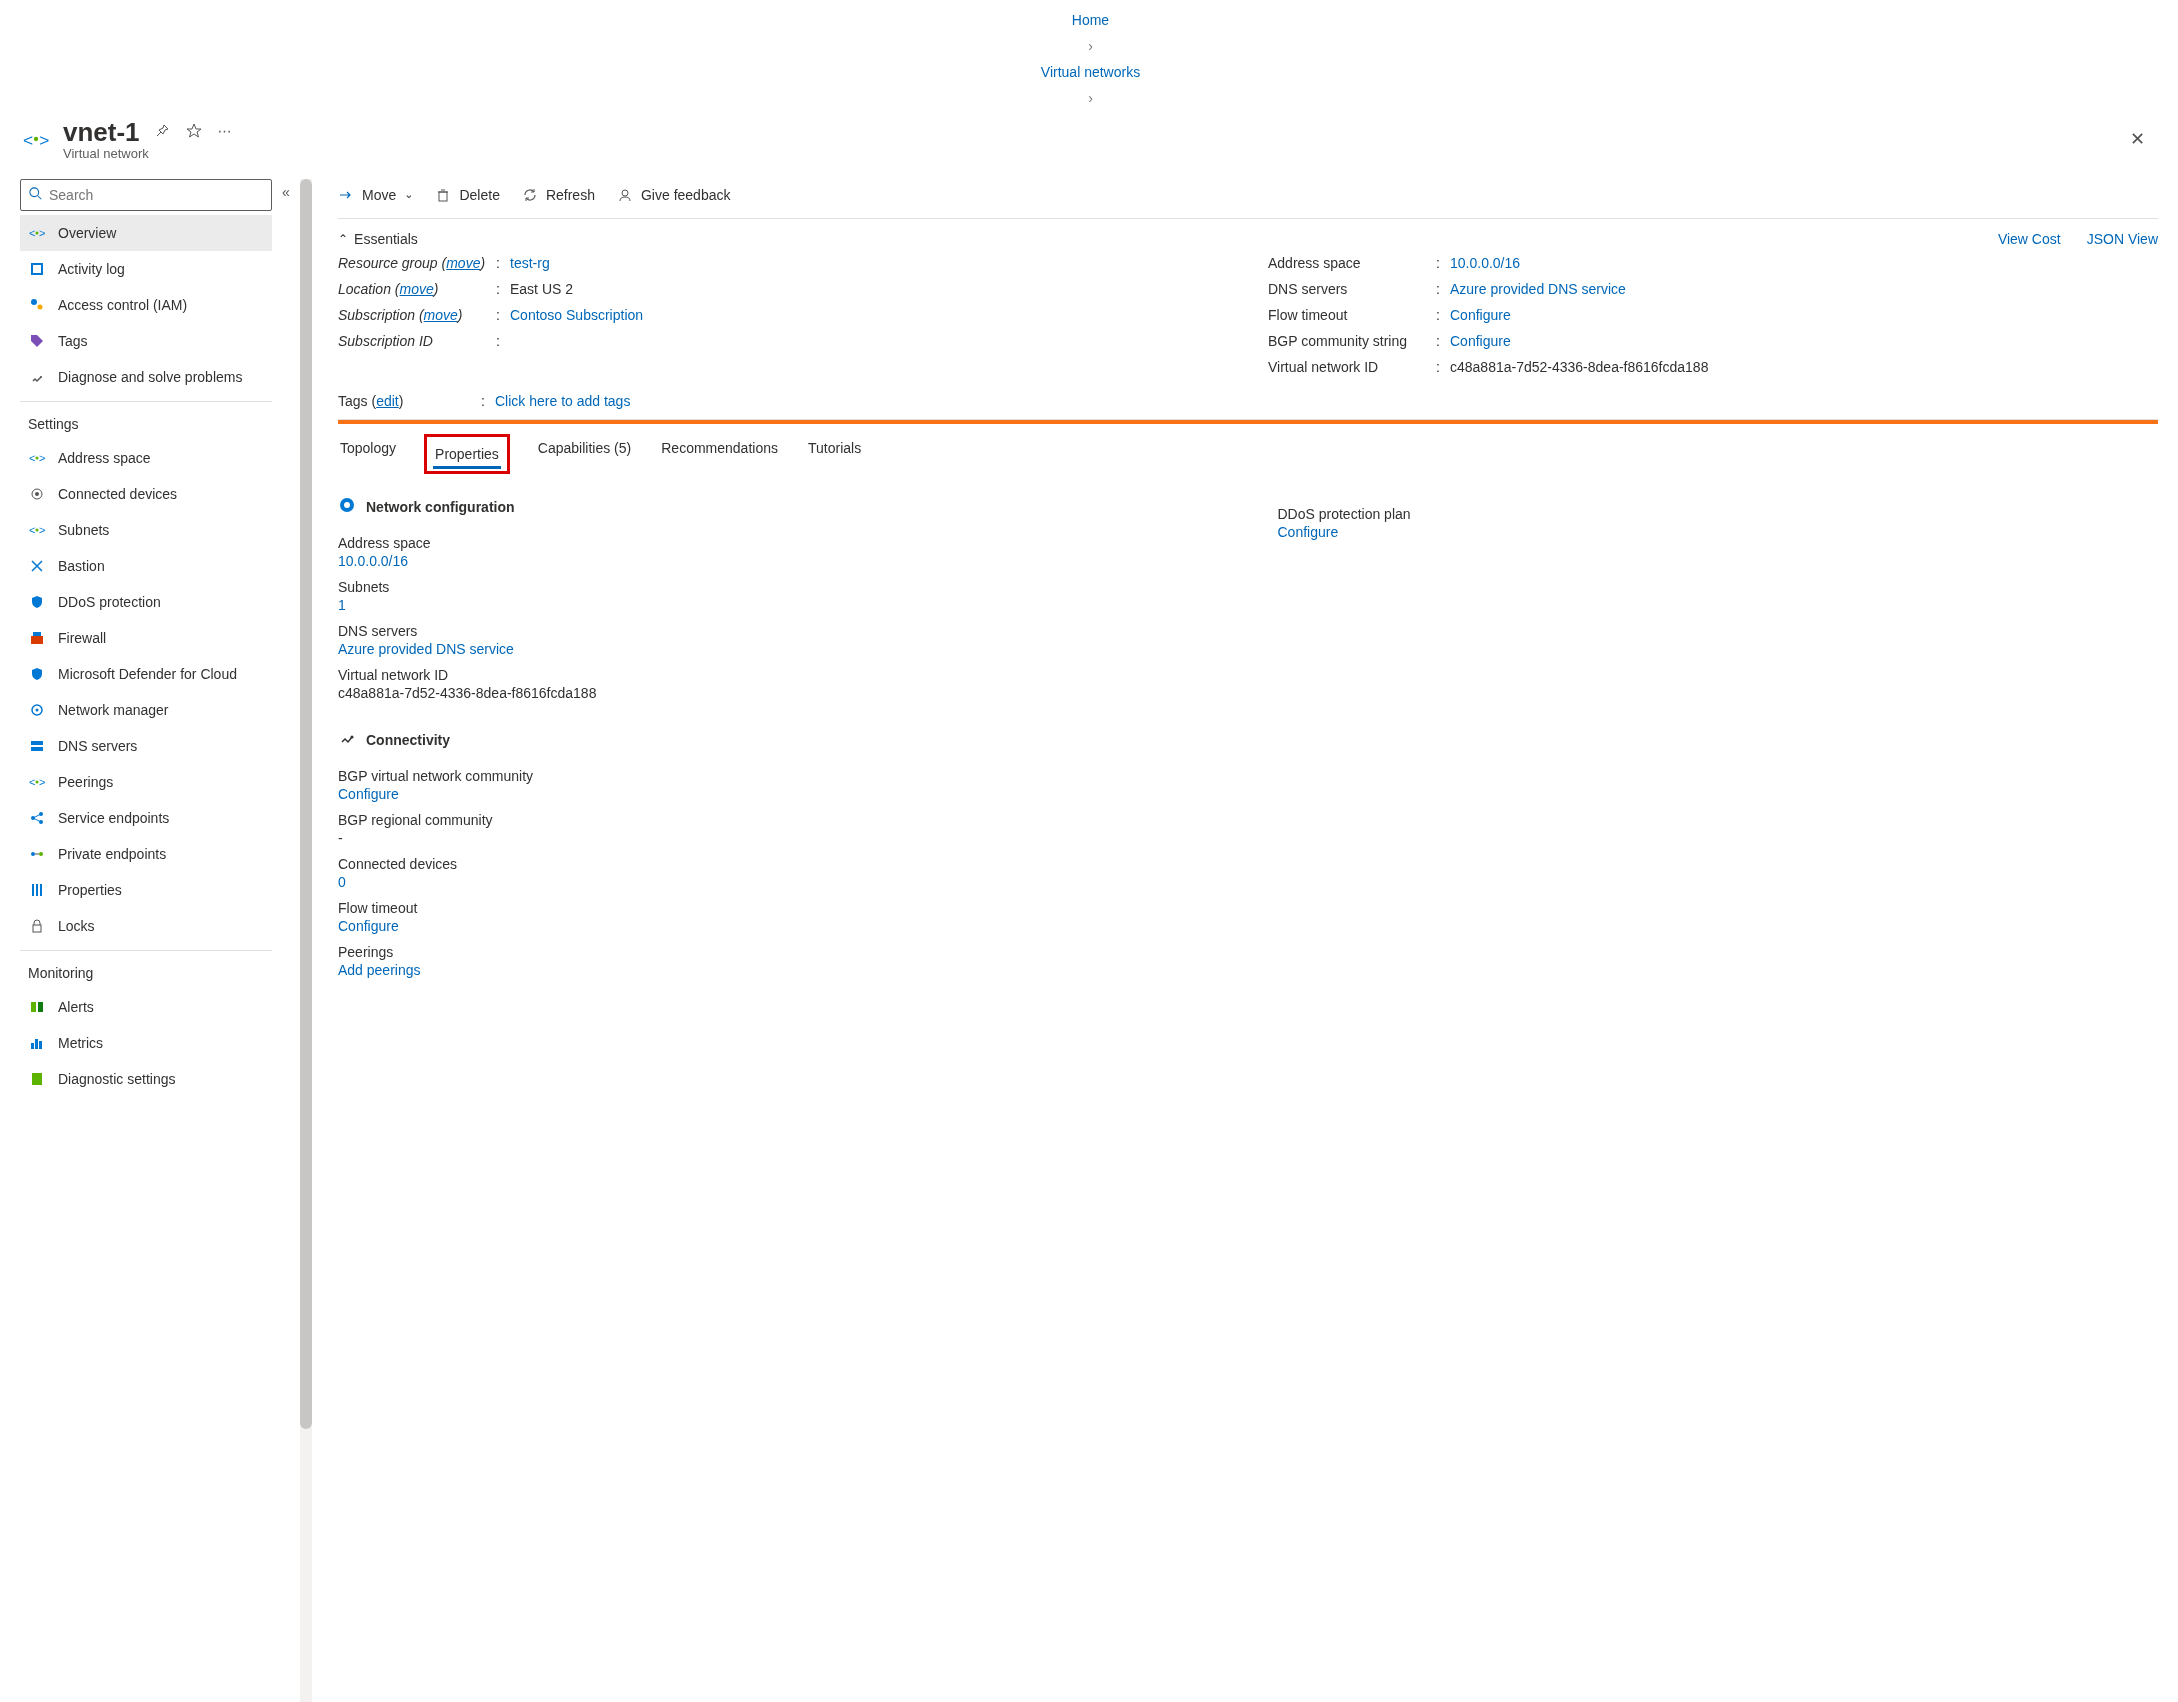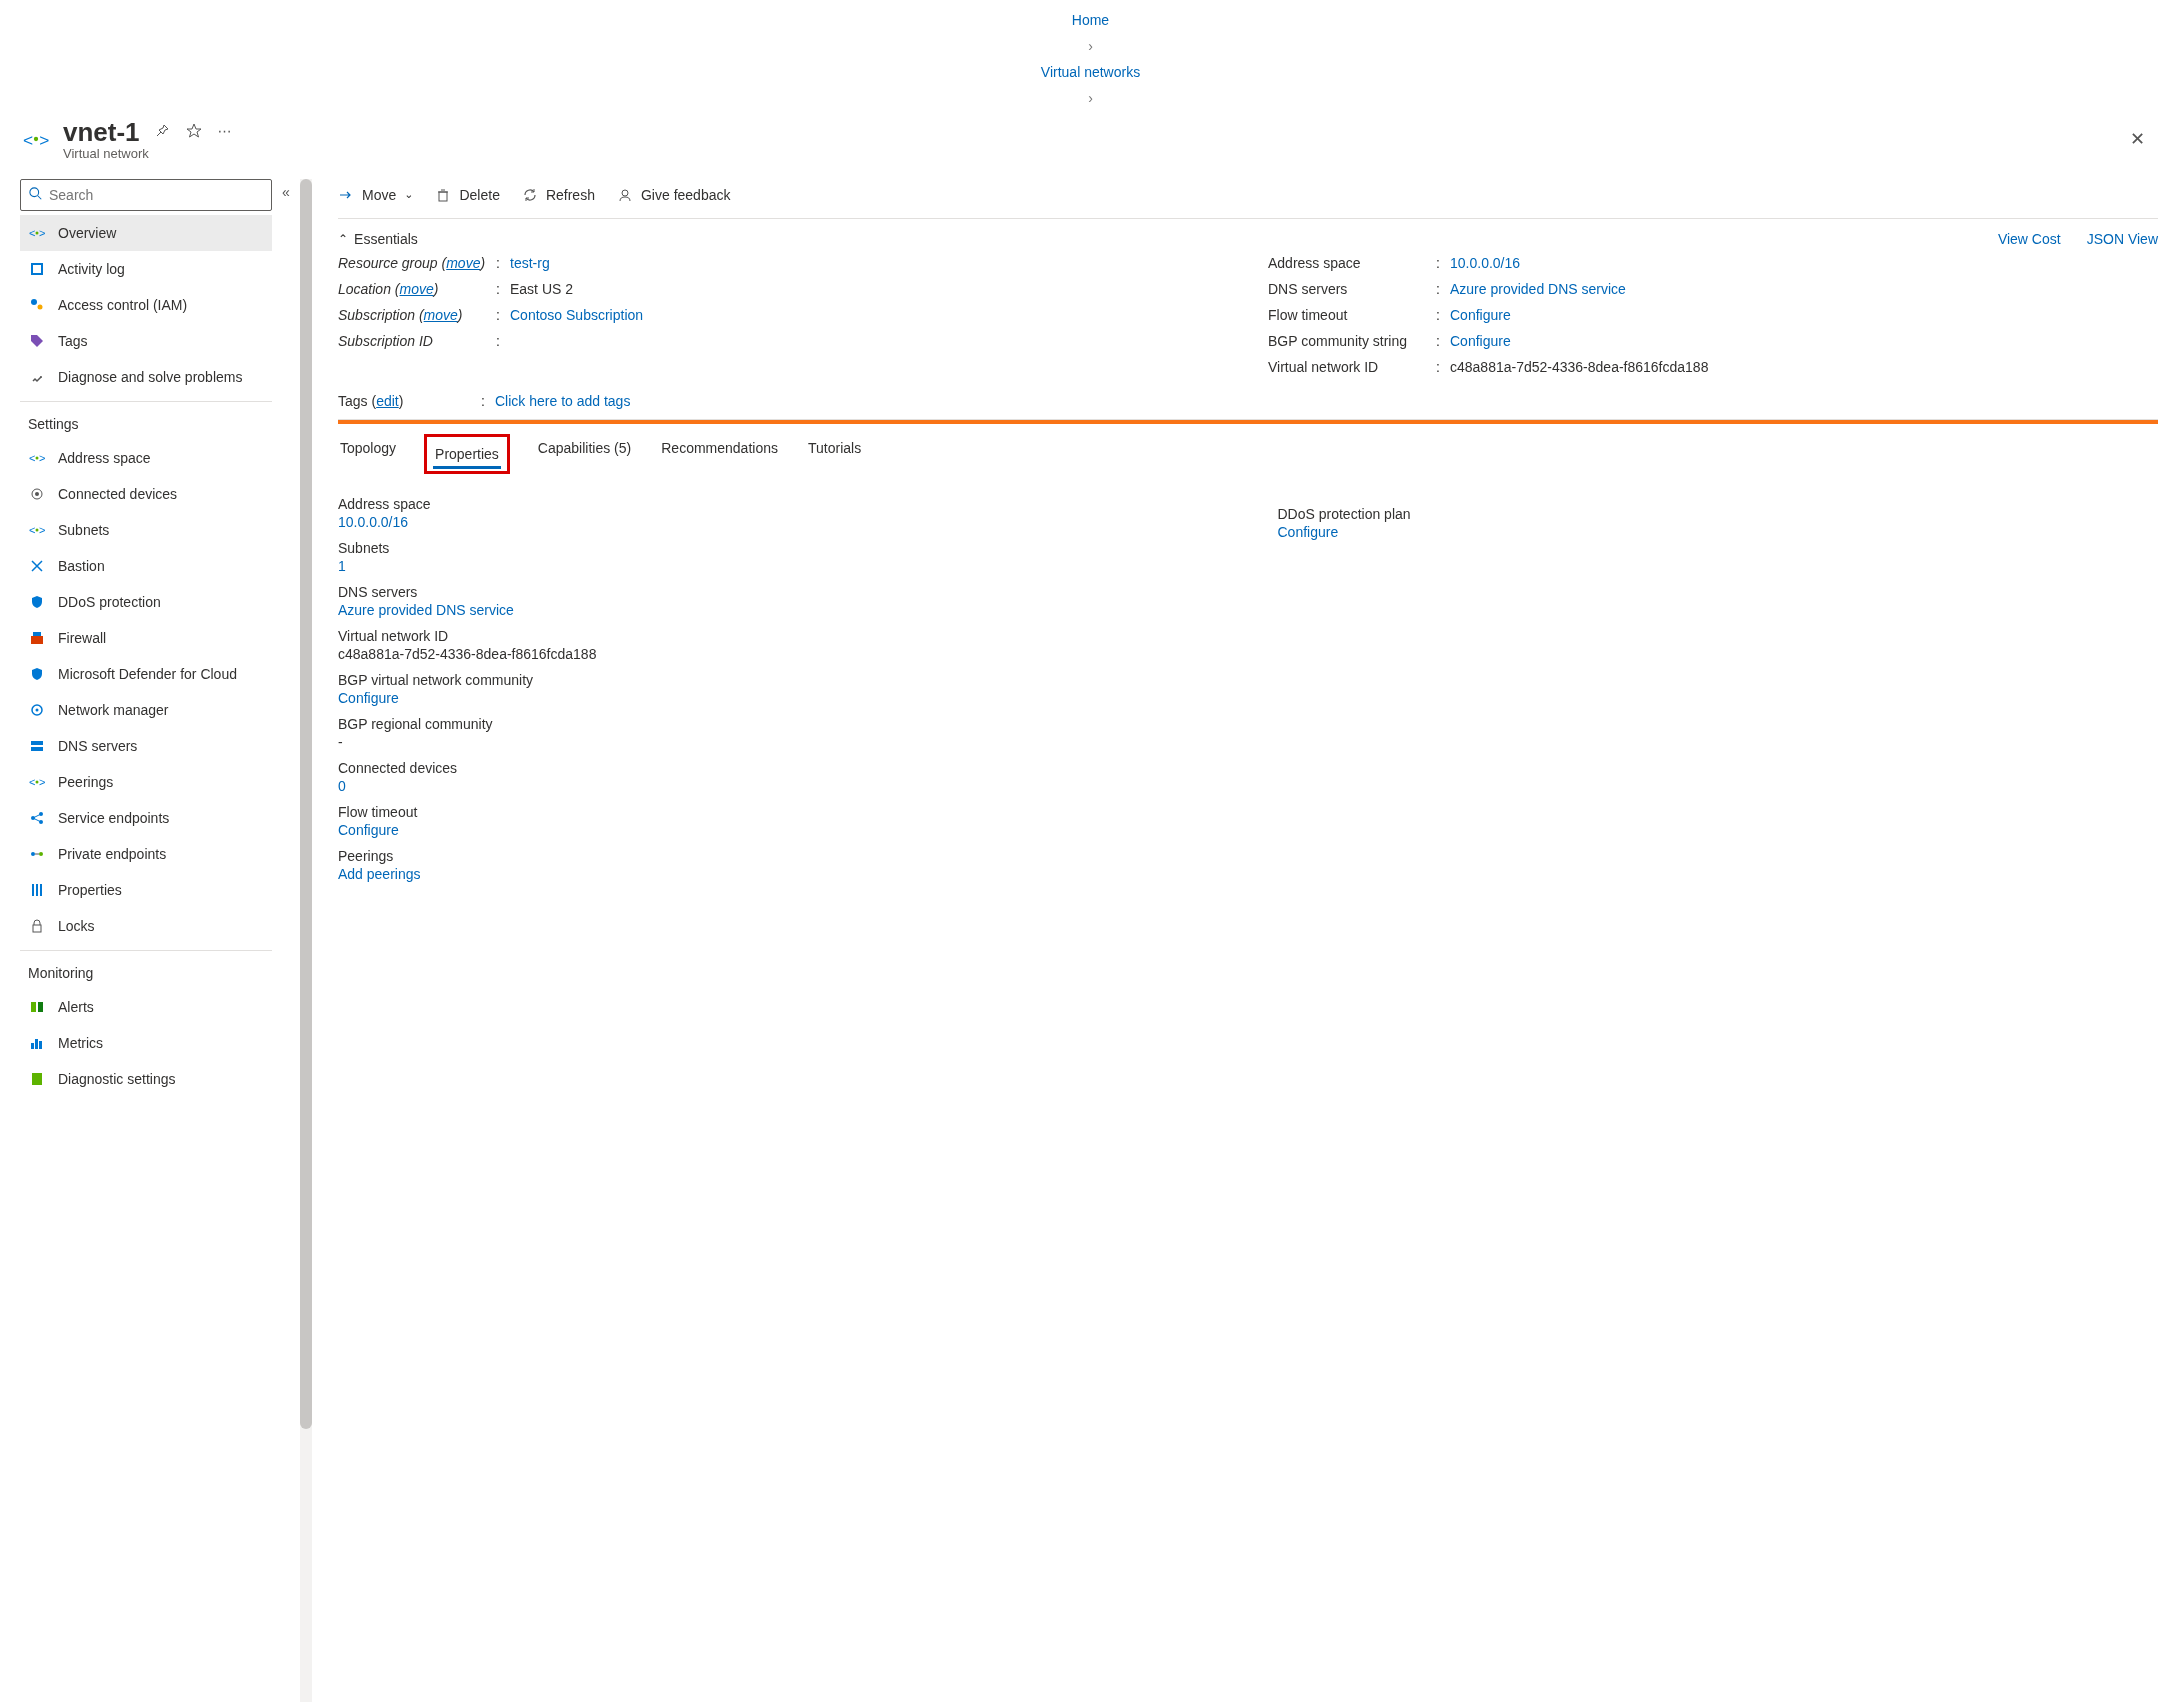--- a/index.html
+++ b/index.html
@@ -461,33 +461,47 @@
           <div class="tab active">Properties</div>
         </div>
         <div class="tab">Capabilities (5)</div>
         <div class="tab">Recommendations</div>
         <div class="tab">Tutorials</div>
       </div>
 
       <div class="prop-cols">
 
         <div class="prop-col">
+          <div class="prop-section-title">
+            <span><svg width="18" height="18" viewBox="0 0 18 18">
+                  <circle cx="9" cy="9" r="7" fill="#0078d4"></circle>
+                  <circle cx="9" cy="9" r="3" fill="#fff"></circle>
+                </svg></span>
+            <span>Network configuration</span>
+          </div>
 
           <div class="prop-label">Address space</div>
           <div class="prop-value"><a>10.0.0.0/16</a></div>
 
           <div class="prop-label">Subnets</div>
           <div class="prop-value"><a>1</a></div>
 
           <div class="prop-label">DNS servers</div>
           <div class="prop-value"><a>Azure provided DNS service</a></div>
 
           <div class="prop-label">Virtual network ID</div>
           <div class="prop-value">c48a881a-7d52-4336-8dea-f8616fcda188</div>
 
+          <div class="prop-section-title conn-title">
+            <span><svg width="18" height="18" viewBox="0 0 18 18">
+                  <path d="M4 13l3-3 3 3 4-5" stroke="#323130" fill="none" stroke-width="1.5"></path>
+                  <circle cx="14" cy="8" r="1.5" fill="#323130"></circle>
+                </svg></span>
+            <span>Connectivity</span>
+          </div>
 
           <div class="prop-label">BGP virtual network community</div>
           <div class="prop-value"><a>Configure</a></div>
 
           <div class="prop-label">BGP regional community</div>
           <div class="prop-value">-</div>
 
           <div class="prop-label">Connected devices</div>
           <div class="prop-value"><a>0</a></div>
 

